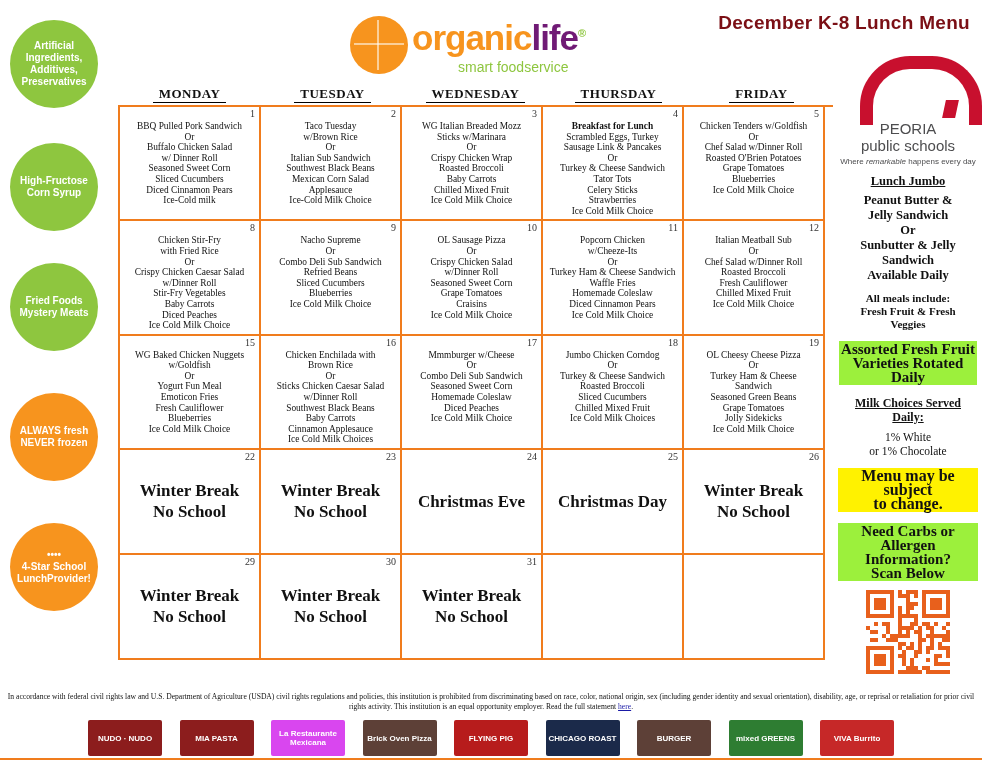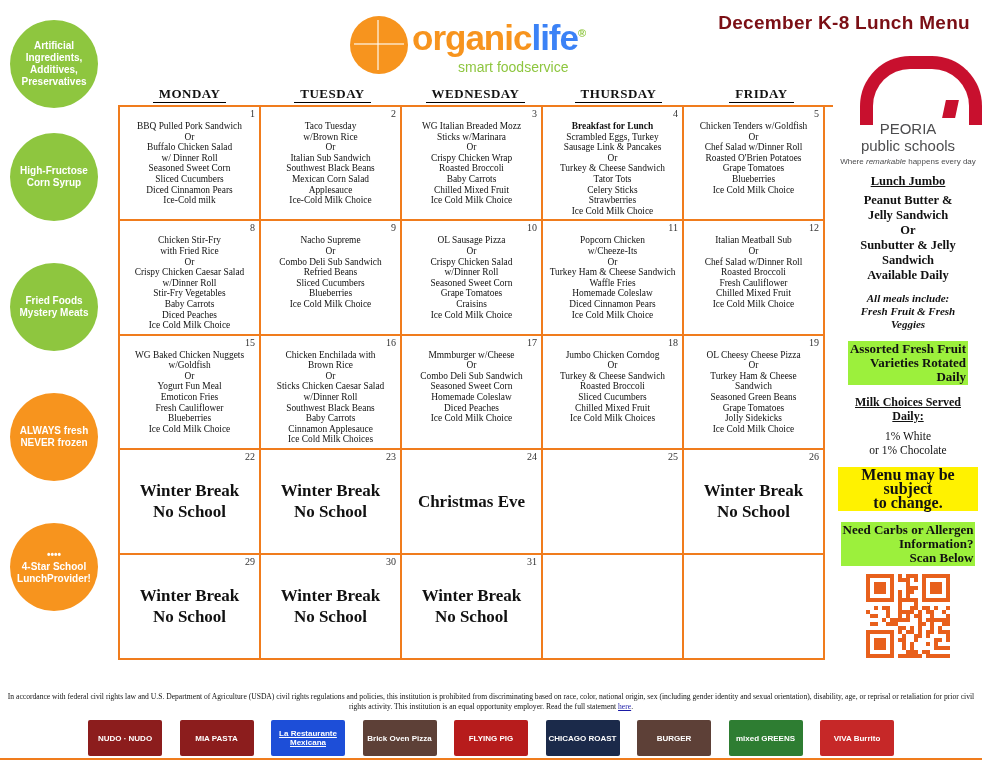--- a/index.html
+++ b/index.html
@@ -17,21 +17,21 @@
   .badges{position:absolute;left:4px;top:10px;width:100px;height:580px;}
   .badge{
     position:absolute;left:6px;width:88px;height:88px;border-radius:50%;
     display:flex;align-items:center;justify-content:center;text-align:center;
     color:#fff;font-family:"Liberation Sans",sans-serif;font-weight:bold;
     font-size:10px;line-height:12px;padding:4px;box-sizing:border-box;
   }
   .badge.green{background:#8ec63f;}
   .badge.orange{background:#f7941e;}
   #badge1{top:10px;}
-  #badge2{top:123px;}
+  #badge2{top:133px;}
   #badge3{top:253px;}
   #badge4{top:383px;}
   #badge5{top:513px;}
 
   
   .logo{position:absolute;left:350px;top:12px;width:250px;height:70px;}
   .logo-orange{
     position:absolute;left:0;top:4px;width:58px;height:58px;border-radius:50%;
     background:#f7941e;
   }
@@ -39,21 +39,21 @@
     content:"";position:absolute;left:27px;top:4px;width:2px;height:50px;background:#fff;opacity:.55;
   }
   .logo-orange:before{
     content:"";position:absolute;left:4px;top:27px;width:50px;height:2px;background:#fff;opacity:.55;
   }
   .logo-word{
     position:absolute;left:62px;top:6px;font-family:"Liberation Sans",sans-serif;
     font-size:35px;font-weight:bold;letter-spacing:-1px;
   }
   .logo-word .o{color:#f7941e;}
-  .logo-word .l{color:#3b82f6;}
+  .logo-word .l{color:#701a75;}
   .logo-word .reg{font-size:11px;vertical-align:super;color:#8ec63f;}
   .logo-sub{
     position:absolute;left:108px;top:47px;font-family:"Liberation Sans",sans-serif;
     font-size:14px;color:#8ec63f;
   }
 
   .menu-title{
     position:absolute;right:12px;top:12px;
     font-family:"Liberation Sans",sans-serif;font-weight:bold;font-size:19px;
     color:#7b0f15;letter-spacing:.3px;text-align:right;
@@ -105,22 +105,22 @@
     font-family:"Liberation Sans",sans-serif;font-size:15px;color:#4d4d4f;
     line-height:17px;margin-top:2px;
   }
   .peoria-tag{font-family:"Liberation Sans",sans-serif;font-size:8px;color:#4d4d4f;margin-top:3px;}
   .peoria-tag i{font-style:italic;}
   .rtitle{
     font-family:"Liberation Serif",serif;font-weight:bold;font-size:12.5px;
     text-decoration:underline;margin-top:8px;
   }
   .rblock{font-size:12.5px;font-weight:bold;line-height:15px;margin-top:4px;}
-  .ritalic{font-style:italic;font-weight:bold;font-size:11px;line-height:13px;margin-top:9px;text-align:center;}
-  .hl-green{background:#9cf03c;font-weight:bold;font-size:13px;line-height:14px;display:inline-block;padding:1px 2px;margin-top:10px;text-align:right;}
+  .ritalic{font-weight:bold;font-size:11px;line-height:13px;margin-top:9px;text-align:center;}
+  .hl-green{background:#9cf03c;font-weight:bold;font-size:15px;line-height:14px;display:inline-block;padding:1px 2px;margin-top:10px;}
   .hl-yellow{background:#fff200;font-weight:bold;font-size:16px;line-height:14px;display:inline-block;padding:1px 2px;margin-top:10px;}
   .rtitle2{font-family:"Liberation Serif",serif;font-weight:bold;font-size:12px;text-decoration:underline;margin-top:10px;line-height:14px;}
   .rmilk{font-size:11.5px;line-height:14px;margin-top:6px;}
   .qr{width:84px;height:84px;margin:8px auto 0;position:relative;background:#fff;}
   .qr svg{display:block;}
 
   
   .legal{
     position:absolute;left:4px;top:692px;width:974px;text-align:center;
     font-size:7.6px;line-height:9.6px;font-family:"Liberation Serif",serif;color:#111;
@@ -398,20 +398,23 @@
             </div>
           </div>
           <div class="cell">
             <div class="daynum">24</div>
             <div class="big">
               <div><span>Christmas Eve</span></div>
             </div>
           </div>
           <div class="cell">
             <div class="daynum">25</div>
+            <div class="big">
+              <div><span>Christmas Day</span></div>
+            </div>
           </div>
           <div class="cell">
             <div class="daynum">26</div>
             <div class="big">
               <div><span>Winter Break</span><br><span>No School</span></div>
             </div>
           </div>
         </div>
         <div class="week holiday">
           <div class="cell">
@@ -692,21 +695,21 @@
       </div>
   </div>
 
   <div class="legal">
     <span>In accordance with federal civil rights law and U.S. Department of Agriculture (USDA) civil rights regulations and policies, this institution is prohibited from discriminating based on race, color, national origin, sex (including gender identity and sexual orientation), disability, age, or reprisal or retaliation for prior civil rights activity. This institution is an equal opportunity employer. Read the full statement </span><a href="#">here</a><span>.</span>
   </div>
   <div class="brandbar">
     <div class="strip" id="brand-strip">
         <div class="blogo" style="background: rgb(140, 29, 29);">NUDO · NUDO</div>
         <div class="blogo" style="background: rgb(140, 29, 29);">MIA PASTA</div>
-        <div class="blogo" style="background: #1d4ed8; text-decoration: underline;">La Restaurante Mexicana</div>
+        <div class="blogo" style="background: #d946ef;">La Restaurante Mexicana</div>
         <div class="blogo" style="background: rgb(93, 64, 55);">Brick Oven Pizza</div>
         <div class="blogo" style="background: rgb(183, 28, 28);">FLYING PIG</div>
         <div class="blogo" style="background: rgb(27, 42, 74);">CHICAGO ROAST</div>
         <div class="blogo" style="background: rgb(93, 64, 55);">BURGER</div>
         <div class="blogo" style="background: rgb(46, 125, 50);">mixed GREENS</div>
         <div class="blogo" style="background: rgb(198, 40, 40);">VIVA Burrito</div>
       </div>
   </div>
   <div class="footline"></div>
 </div>

